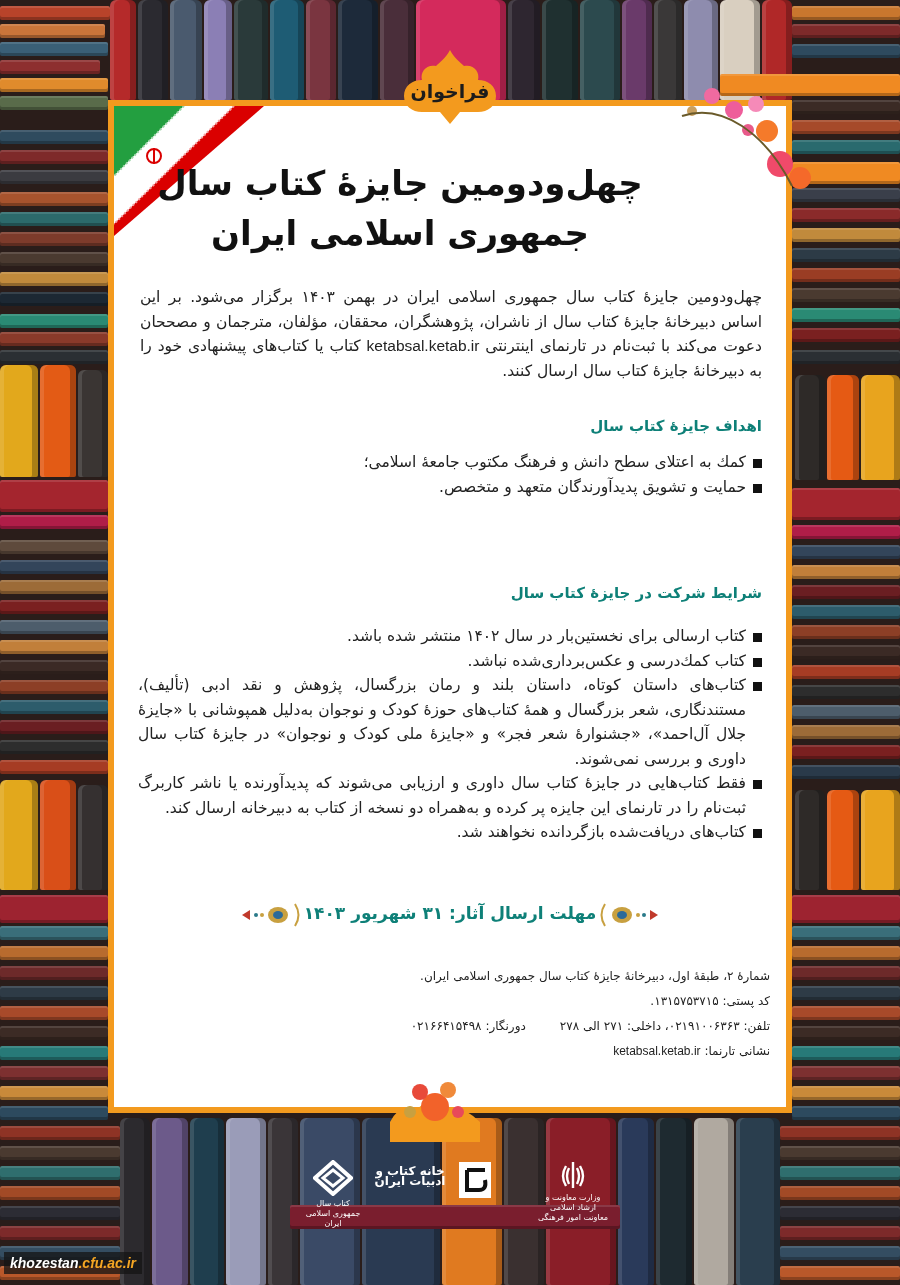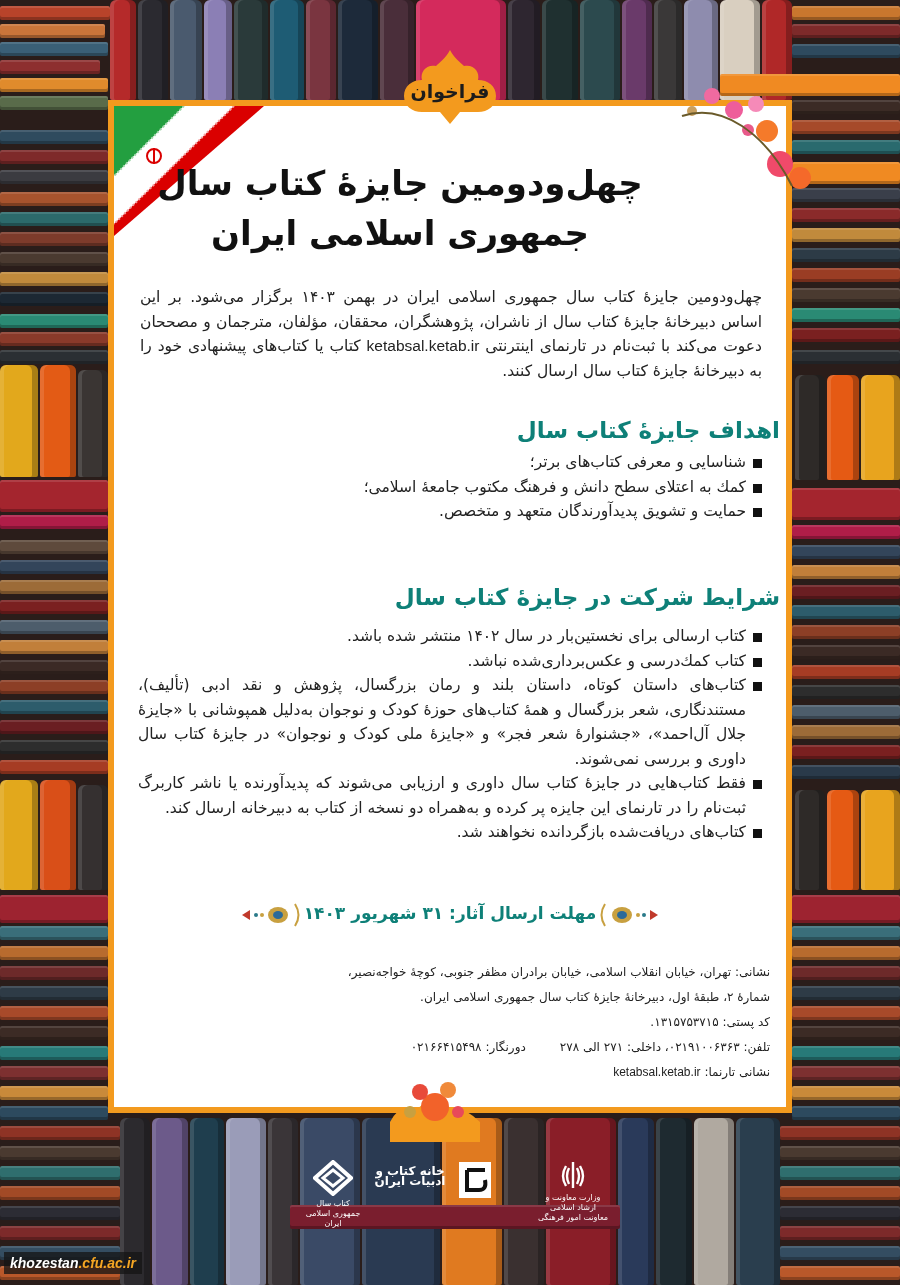--- a/index.html
+++ b/index.html
@@ -12,21 +12,21 @@
   .card{position:absolute;left:108px;top:100px;width:684px;height:1013px;background:#fff;border:6px solid #F39A1E;box-sizing:border-box;}
   .badge{position:absolute;left:402px;top:50px;width:96px;height:74px;z-index:5;}
   .badge svg{position:absolute;left:0;top:0;}
   .badge-label{position:absolute;left:0;top:30px;width:96px;text-align:center;font-weight:bold;font-size:19px;color:#1c1c1c;direction:rtl;}
   .flag{position:absolute;left:0;top:0;width:170px;height:130px;overflow:hidden;}
   .flowers-tr{position:absolute;left:672px;top:76px;width:140px;height:120px;z-index:6;}
   .flowers-bottom{position:absolute;left:390px;top:1072px;width:90px;height:70px;z-index:6;}
   .title{position:absolute;left:120px;top:158px;width:560px;text-align:center;direction:rtl;font-weight:bold;font-size:34px;line-height:50px;color:#111;}
   .intro{position:absolute;left:140px;top:285px;width:622px;direction:rtl;text-align:justify;font-size:15.5px;line-height:24.5px;color:#222;}
   .intro .link{font-family:"Liberation Sans",sans-serif;}
-  .heading{position:absolute;direction:rtl;text-align:right;font-weight:bold;font-size:23px;color:#0E8078;right:120px;}
+  .heading{position:absolute;direction:rtl;text-align:right;font-weight:bold;font-size:15px;color:#0E8078;right:138px;}
   .list{position:absolute;right:138px;direction:rtl;font-size:15.5px;line-height:24.5px;color:#222;margin:0;padding:0;list-style:none;}
   .list li{position:relative;padding-right:16px;}
   .list li::before{content:"";position:absolute;right:0;top:9px;width:9px;height:9px;background:#111;}
   .deadline{position:absolute;left:240px;top:898px;width:420px;height:36px;}
   .deadline-text{position:absolute;left:60px;right:60px;top:5px;text-align:center;direction:rtl;font-weight:bold;font-size:17px;color:#0E8078;}
   .orn{position:absolute;top:4px;width:70px;height:26px;}
   .contact{position:absolute;right:130px;top:962px;width:500px;direction:rtl;font-size:12px;line-height:21px;color:#222;}
   .contact .row{white-space:nowrap;}
   .contact .gap{display:inline-block;width:34px;}
   .logos{position:absolute;left:300px;top:1160px;width:310px;height:60px;}
@@ -243,21 +243,20 @@
 </div>
 
 <div class="intro">
   <span>چهل‌ودومین جایزهٔ کتاب سال جمهوری اسلامی ایران در بهمن ۱۴۰۳ برگزار می‌شود. بر این اساس دبیرخانهٔ جایزهٔ کتاب سال از ناشران، پژوهشگران، محققان، مؤلفان، مترجمان و مصححان دعوت می‌کند با ثبت‌نام در تارنمای اینترنتی</span>
   <span class="link">ketabsal.ketab.ir</span>
   <span>کتاب یا کتاب‌های پیشنهادی خود را به دبیرخانهٔ جایزهٔ کتاب سال ارسال کنند.</span>
 </div>
 
 <div class="heading" style="top:417px;">اهداف جایزهٔ کتاب سال</div>
 <ul class="list" style="top:450px;width:620px;">
-  <li>شناسایی و معرفی کتاب‌های برتر؛</li>
   <li>کمك به اعتلای سطح دانش و فرهنگ مکتوب جامعهٔ اسلامی؛</li>
   <li>حمایت و تشویق پدیدآورندگان متعهد و متخصص.</li>
 </ul>
 
 <div class="heading" style="top:584px;">شرایط شرکت در جایزهٔ کتاب سال</div>
 <ul class="list" style="top:624px;width:624px;text-align:justify;">
   <li>کتاب ارسالی برای نخستین‌بار در سال ۱۴۰۲ منتشر شده باشد.</li>
   <li>کتاب کمك‌درسی و عکس‌برداری‌شده نباشد.</li>
   <li>کتاب‌های داستان کوتاه، داستان بلند و رمان بزرگسال، پژوهش و نقد ادبی (تألیف)، مستندنگاری، شعر بزرگسال و همهٔ کتاب‌های حوزهٔ کودک و نوجوان به‌دلیل همپوشانی با «جایزهٔ جلال آل‌احمد»، «جشنوارهٔ شعر فجر» و «جایزهٔ ملی کودک و نوجوان» در جایزهٔ کتاب سال داوری و بررسی نمی‌شوند.</li>
   <li>فقط کتاب‌هایی در جایزهٔ کتاب سال داوری و ارزیابی می‌شوند که پدیدآورنده یا ناشر کاربرگ ثبت‌نام را در تارنمای این جایزه پر کرده و به‌همراه دو نسخه از کتاب به دبیرخانه ارسال کند.</li>
@@ -278,21 +277,20 @@
     <path d="M15 2 Q8 13 15 24" stroke="#c8a040" stroke-width="2" fill="none"></path>
     <ellipse cx="32" cy="13" rx="10" ry="8" fill="#c8a040"></ellipse>
     <ellipse cx="32" cy="13" rx="5" ry="4" fill="#2a6a9a"></ellipse>
     <circle cx="48" cy="13" r="2" fill="#c8a040"></circle>
     <circle cx="54" cy="13" r="2" fill="#2a7a8a"></circle>
     <polygon points="68,13 60,8 60,18" fill="#c0392b"></polygon>
   </svg>
 </div>
 
 <div class="contact">
-  <div class="row">نشانی: تهران، خیابان انقلاب اسلامی، خیابان برادران مظفر جنوبی، کوچهٔ خواجه‌نصیر،</div>
   <div class="row" style="margin-top:4px;">شمارهٔ ۲، طبقهٔ اول، دبیرخانهٔ جایزهٔ کتاب سال جمهوری اسلامی ایران.</div>
   <div class="row" style="margin-top:4px;">کد پستی: ۱۳۱۵۷۵۳۷۱۵.</div>
   <div class="row" style="margin-top:4px;">
     <span>تلفن: ۰۲۱۹۱۰۰۶۳۶۳، داخلی: ۲۷۱ الی ۲۷۸</span><span class="gap"></span><span>دورنگار: ۰۲۱۶۶۴۱۵۴۹۸</span>
   </div>
   <div class="row" style="margin-top:4px;">
     <span>نشانی تارنما:</span>
     <span style="font-family:'Liberation Sans',sans-serif;">ketabsal.ketab.ir</span>
   </div>
 </div>

